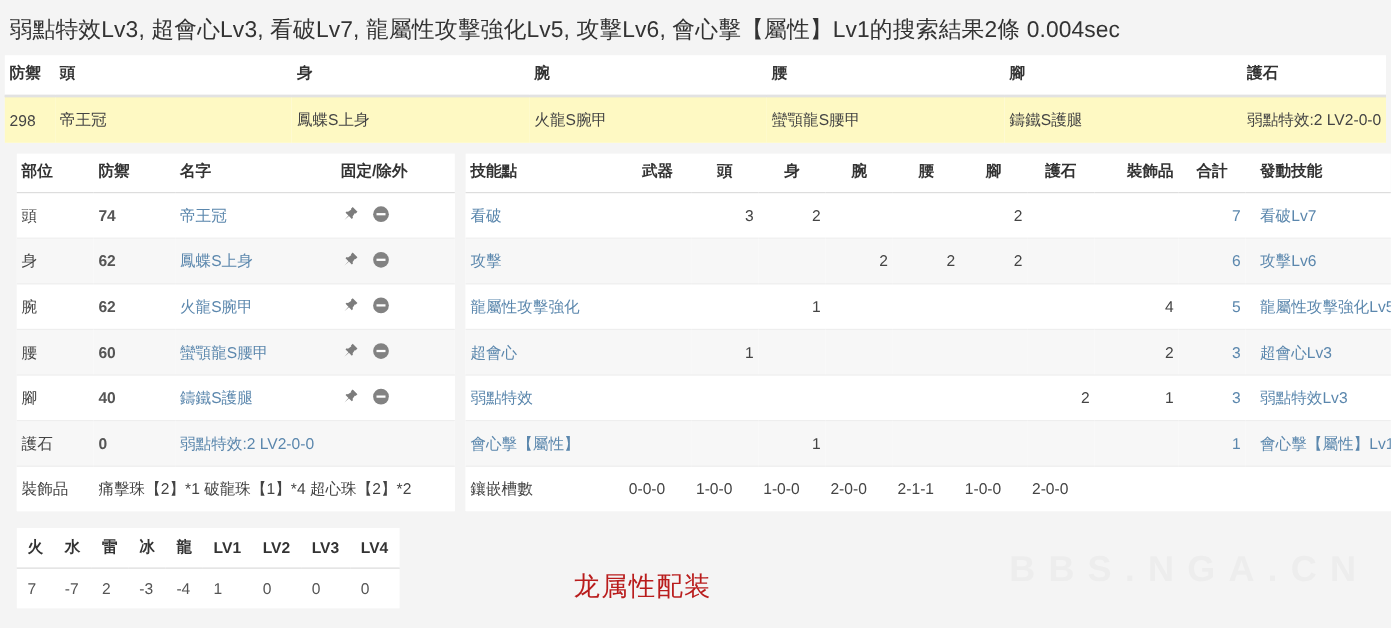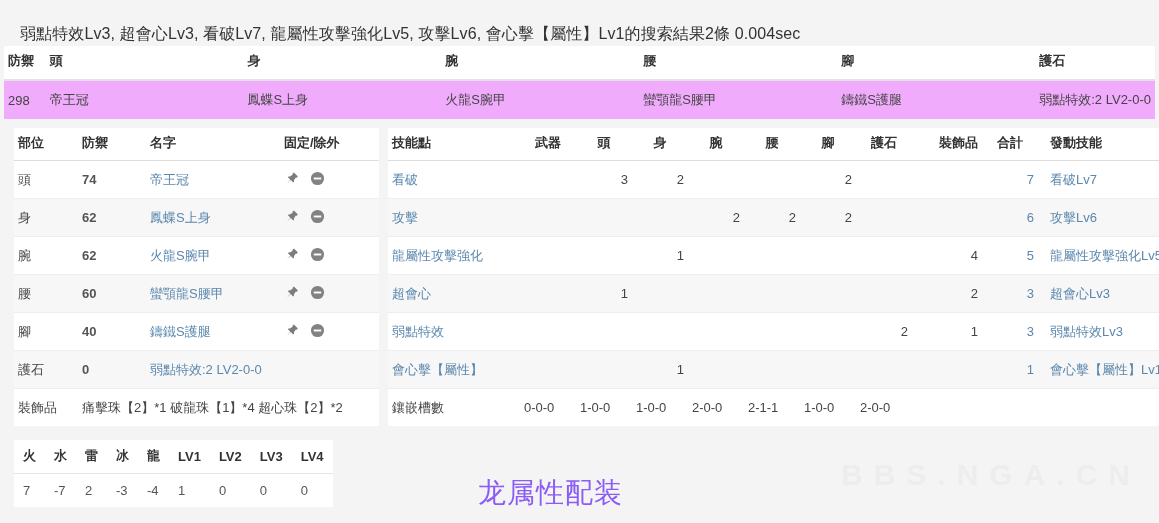--- a/index.html
+++ b/index.html
@@ -14,26 +14,25 @@
     font-size: 13px;
     color: #333333;
     overflow: hidden;
     position: relative;
   }
 
   
   .search-line {
     position: absolute;
     left: 8px;
-    top: 24px;
-    font-size: 16px;
+    top: 12px;
+    font-size: 19px;
     color: #333;
     white-space: nowrap;
     letter-spacing: 0.1px;
-    margin-left: 12px;
   }
 
   
   table {
     border-collapse: collapse;
     background: #ffffff;
     font-size: 13px;
   }
   th {
     font-weight: bold;
@@ -57,21 +56,21 @@
 
   
   .eq-table {
     position: absolute;
     left: 4px;
     top: 46px;
     width: 1151px;
   }
   .eq-table th { border-bottom: 2px solid #e2e2e2; padding-bottom: 9px; }
   .eq-table td { border-top: none; padding-top: 10px; padding-bottom: 10px; }
-  .eq-table tbody tr { background: #f0abfc; }
+  .eq-table tbody tr { background: #fef9c3; }
   .eq-c0 { width: 34px; }
   .eq-c1 { width: 192px; }
   .eq-c2 { width: 192px; }
   .eq-c3 { width: 192px; }
   .eq-c4 { width: 192px; }
   .eq-c5 { width: 192px; }
   .eq-c6 { width: auto; }
 
   
   .armor-wrap {
@@ -145,22 +144,22 @@
     text-align: left;
     border-top: none;
     color: #555;
   }
 
   
   .caption {
     position: absolute;
     left: 478px;
     top: 474px;
-    font-size: 28px;
-    color: #8b5cf6;
+    font-size: 22px;
+    color: #b91c1c;
     letter-spacing: 1px;
   }
   .watermark {
     position: absolute;
     right: 18px;
     top: 458px;
     font-size: 30px;
     letter-spacing: 11px;
     color: #ededed;
     font-weight: bold;

